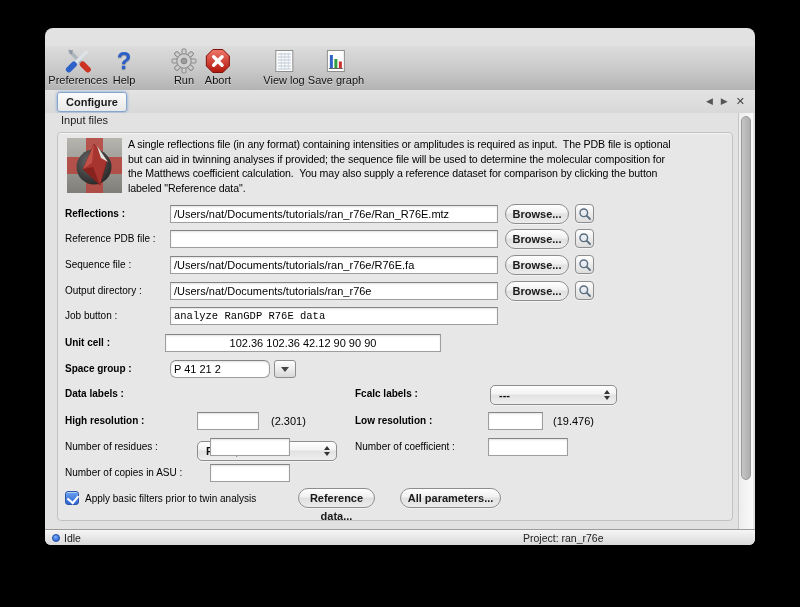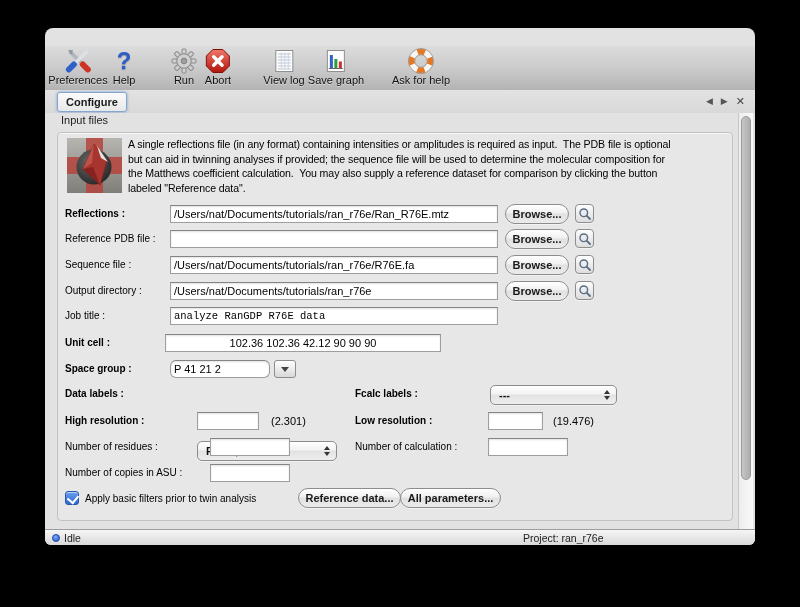--- a/index.html
+++ b/index.html
@@ -231,33 +231,20 @@
           <rect x="4.5" y="2.5" width="17" height="21" fill="#fdfdfd" stroke="#8f8f8f"></rect>
           <rect x="7" y="7" width="3" height="13" fill="#2f62c4"></rect>
           <rect x="11.5" y="11" width="3" height="9" fill="#2f9e3f"></rect>
           <rect x="16" y="13.5" width="3" height="6.5" fill="#cf2f2f"></rect>
           <line x1="6" y1="20.5" x2="20" y2="20.5" stroke="#666" stroke-width="1"></line>
         </svg>
       </div>
       <div class="tb-label">Save graph</div>
     </div>
 
-    <div class="tb-item" style="left:376px;">
-      <div class="tb-icon">
-        <svg width="26" height="26" viewBox="0 0 26 26">
-          <circle cx="13" cy="13" r="9.5" fill="none" stroke="#e87722" stroke-width="6.2"></circle>
-          <g transform="rotate(22.5,13,13)">
-            <circle cx="13" cy="13" r="9.5" fill="none" stroke="#f7f7f7" stroke-width="6.2" stroke-dasharray="7.46 7.46"></circle>
-          </g>
-          <circle cx="13" cy="13" r="12.4" fill="none" stroke="#9a9a9a" stroke-width="0.9"></circle>
-          <circle cx="13" cy="13" r="6.2" fill="none" stroke="#9a9a9a" stroke-width="0.9"></circle>
-        </svg>
-      </div>
-      <div class="tb-label">Ask for help</div>
-    </div>
   </div>
 
   <div class="tabrow">
     <div class="tab">Configure</div>
     <div class="tabnav">
       <span>◀</span>
       <span>▶</span>
       <span class="x">✕</span>
     </div>
   </div>
@@ -327,21 +314,21 @@
     <div class="flabel" style="left:20px;top:169px;">Output directory :</div>
     <input class="tfield" style="left: 125px; top: 169px; width: 328px;" value="/Users/nat/Documents/tutorials/ran_r76e">
     <button class="aquabtn" style="left:460px;top:168px;width:64px;">Browse...</button>
     <div class="sqbtn" style="left:530px;top:168px;">
       <svg width="14" height="14" viewBox="0 0 14 14">
         <circle cx="5.8" cy="5.8" r="3.8" fill="rgba(225,234,244,0.4)" stroke="#5a6d80" stroke-width="1.4"></circle>
         <line x1="8.8" y1="8.8" x2="12" y2="12" stroke="#5a6d80" stroke-width="1.8" stroke-linecap="round"></line>
       </svg>
     </div>
 
-    <div class="flabel" style="left:20px;top:194px;">Job title :</div>
+    <div class="flabel" style="left:20px;top:194px;">Job button :</div>
     <input class="tfield mono" style="left: 125px; top: 194px; width: 328px;" value="analyze RanGDP R76E data">
 
     <div class="flabel b" style="left:20px;top:221px;">Unit cell :</div>
     <input class="tfield" style="left: 120px; top: 221px; width: 276px; text-align: center;" value="102.36 102.36 42.12 90 90 90">
 
     <div class="flabel b" style="left:20px;top:247px;">Space group :</div>
     <input class="tfield" style="left: 125px; top: 247px; width: 100px; border-radius: 6px;" value="P 41 21 2">
     <div class="combobtn" style="left:229px;top:247px;">
         <i></i>
       </div>
@@ -365,31 +352,31 @@
 
     <div class="flabel b" style="left:20px;top:299px;">High resolution :</div>
     <input class="tfield" style="left: 152px; top: 299px; width: 62px;" value="">
     <div class="hint" style="left:226px;top:299px;">(2.301)</div>
     <div class="flabel b" style="left:310px;top:299px;">Low resolution :</div>
     <input class="tfield" style="left: 443px; top: 299px; width: 55px;" value="">
     <div class="hint" style="left:508px;top:299px;">(19.476)</div>
 
     <div class="flabel" style="left:20px;top:325px;">Number of residues :</div>
     <input class="tfield" style="left: 165px; top: 325px; width: 80px;" value="">
-    <div class="flabel" style="left:310px;top:325px;">Number of calculation :</div>
+    <div class="flabel" style="left:310px;top:325px;">Number of coefficient :</div>
     <input class="tfield" style="left: 443px; top: 325px; width: 80px;" value="">
 
     <div class="flabel" style="left:20px;top:351px;">Number of copies in ASU :</div>
     <input class="tfield" style="left: 165px; top: 351px; width: 80px;" value="">
 
     <div class="checkbox" style="left:20px;top:378px;">
         <i></i>
       </div>
     <div class="flabel" style="left:40px;top:377px;text-align:right;">Apply basic filters prior to twin analysis</div>
-    <button class="aquabtn" style="left:253px;top:375px;width:103px;">Reference data...</button>
+    <button class="aquabtn" style="left:253px;top:375px;width:77px;">Reference data...</button>
     <button class="aquabtn" style="left:355px;top:375px;width:101px;">All parameters...</button>
 
     <div class="scrollbar">
       <div class="sthumb"></div>
     </div>
   </div>
 
   <div class="statusbar">
     <div class="sdot"></div>
     <div class="stext">Idle</div>

